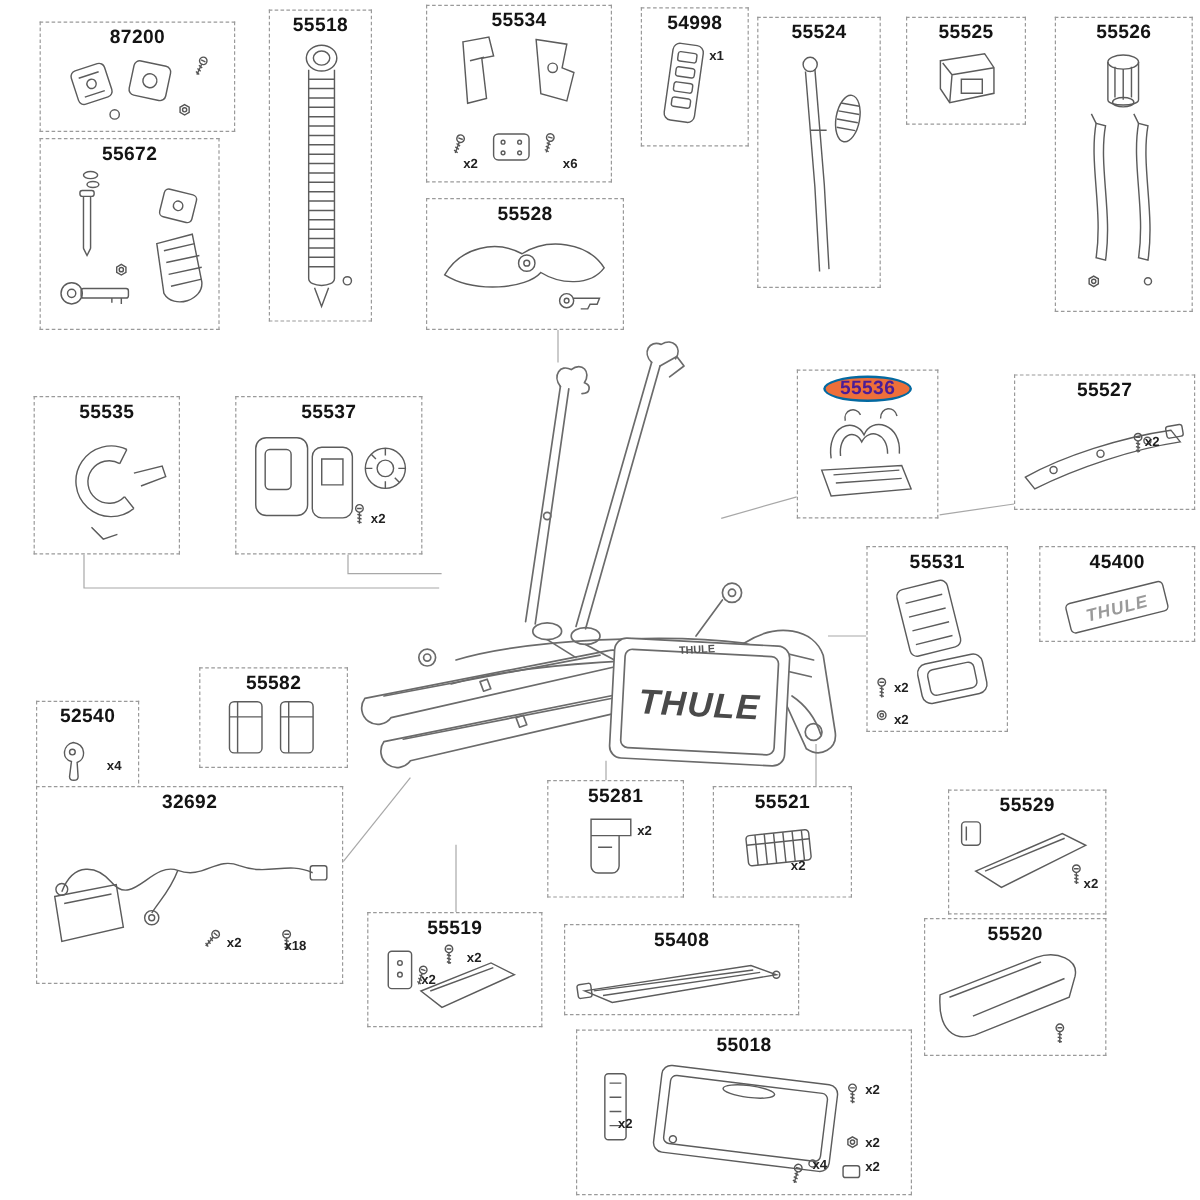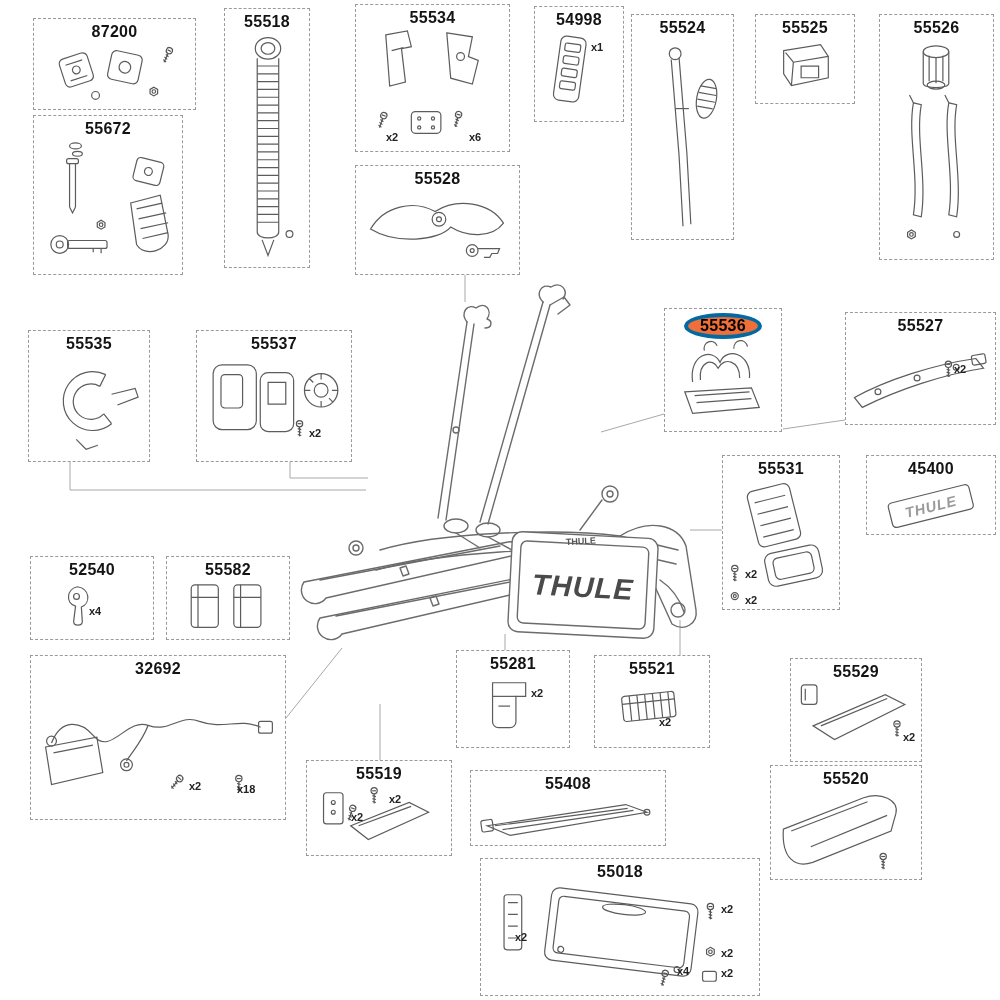--- a/index.html
+++ b/index.html
@@ -1,20 +1,20 @@
 <!DOCTYPE html>
 <html><head>
 <meta charset="utf-8">
 <style>
   html,body{margin:0;padding:0;background:#fff;font-family:"Liberation Sans",sans-serif;}
   #canvas{position:relative;width:1000px;height:1000px;background:#fff;overflow:hidden;}
   #connectors{position:absolute;left:0;top:0;width:1000px;height:1000px;pointer-events:none;}
   .part-box{position:absolute;border:1px dashed #9a9a9a;background:#fff;box-sizing:border-box;}
   .part-num{position:absolute;top:4px;left:0;right:0;text-align:center;font-weight:bold;font-size:16px;color:#141414;letter-spacing:.3px;cursor:pointer;}
-  .part-num .hl-num{background:#ee6f3a;border:4px solid #0369a1;border-radius:50%;padding:0 12px;display:inline-block;color:#000000;}
+  .part-num .hl-num{background:#ee6f3a;border:2px solid #0369a1;border-radius:50%;padding:0 12px;display:inline-block;color:#4c1d95;}
   .art{position:absolute;left:0;top:22px;width:100%;height:calc(100% - 22px);}
   .art path,.art rect,.art circle,.art ellipse,.art line{vector-effect:non-scaling-stroke;}
   .qty{position:absolute;font-size:11px;font-weight:bold;color:#222;}
   #assembly{position:absolute;left:280px;top:280px;width:440px;height:450px;}
 </style>
 </head>
 <body>
 
 <svg width="0" height="0" style="position:absolute" aria-hidden="true">
   <defs>
@@ -325,21 +325,21 @@
   <div class="part-box" style="left:866px;top:455px;width:130px;height:80px">
     <div class="part-num">45400</div>
     <svg class="art" viewBox="0 0 130 58">
       <g transform="rotate(-14 65 30)">
         <rect x="22" y="16" width="86" height="26" rx="4" fill="#fff" stroke="#5c5c5c" stroke-width="1.2"></rect>
         <text x="65" y="35" text-anchor="middle" font-size="15" font-weight="bold" font-style="italic" fill="#9a9a9a" letter-spacing="1" font-family="Liberation Sans, sans-serif">THULE</text>
       </g>
     </svg>
   </div>
 
-  <div class="part-box" style="left:30px;top:556px;width:124px;height:84px">
+  <div class="part-box" style="left:30px;top:584px;width:86px;height:84px">
     <div class="part-num">52540</div>
     <svg class="art" viewBox="0 0 106 62">
       <g stroke="#5c5c5c" stroke-width="1.2" fill="none">
         <path d="M38,8 c-11,2 -13,17 -2,20 l-2,16 c0,5 9,5 9,0 l-1,-15 c10,-4 9,-19 -4,-21 Z"></path>
         <circle cx="37" cy="18" r="3"></circle>
       </g>
     </svg>
     <span class="qty" style="left:58px;top:48px">x4</span>
   </div>
 

